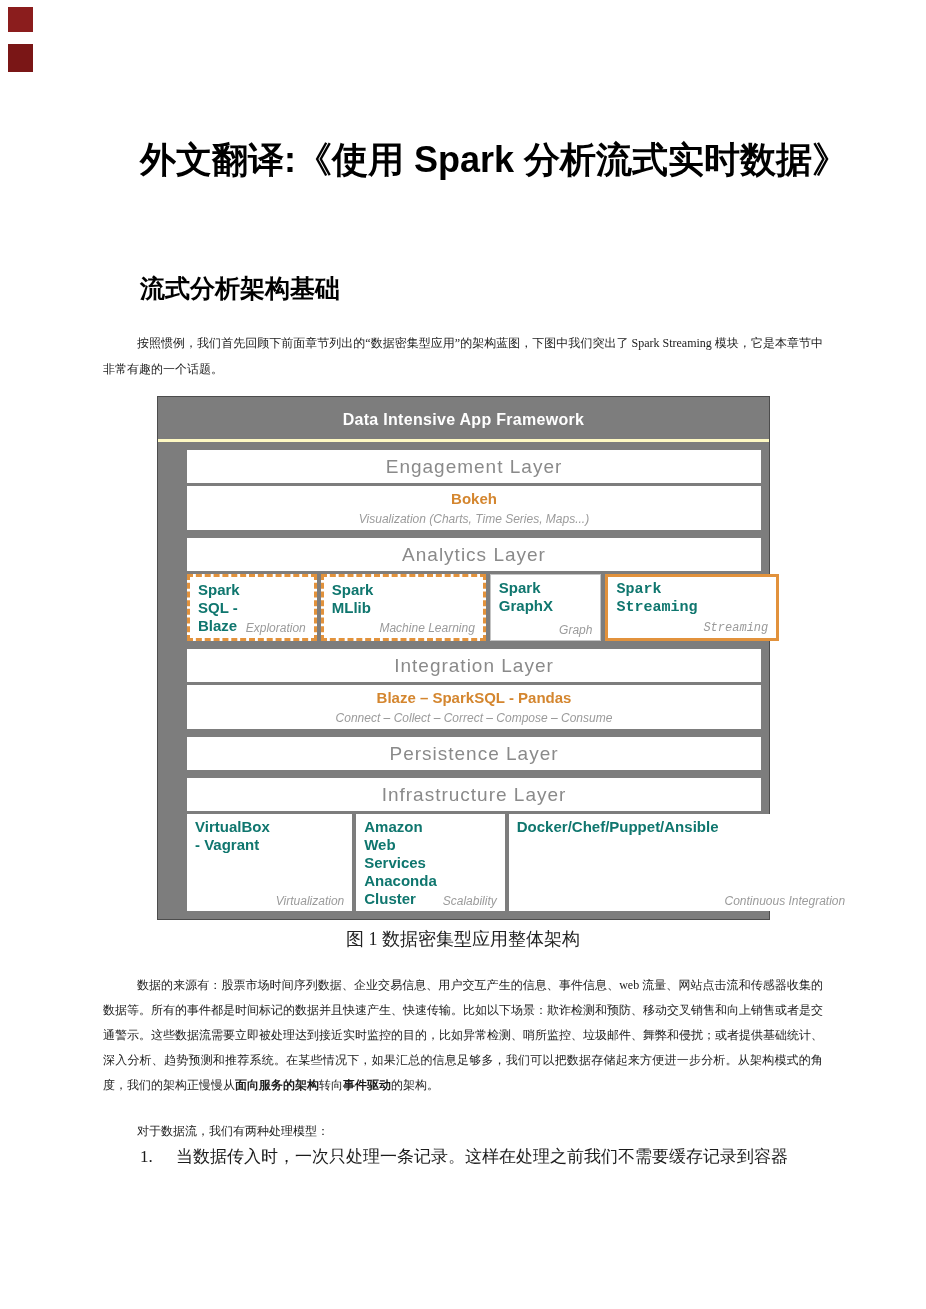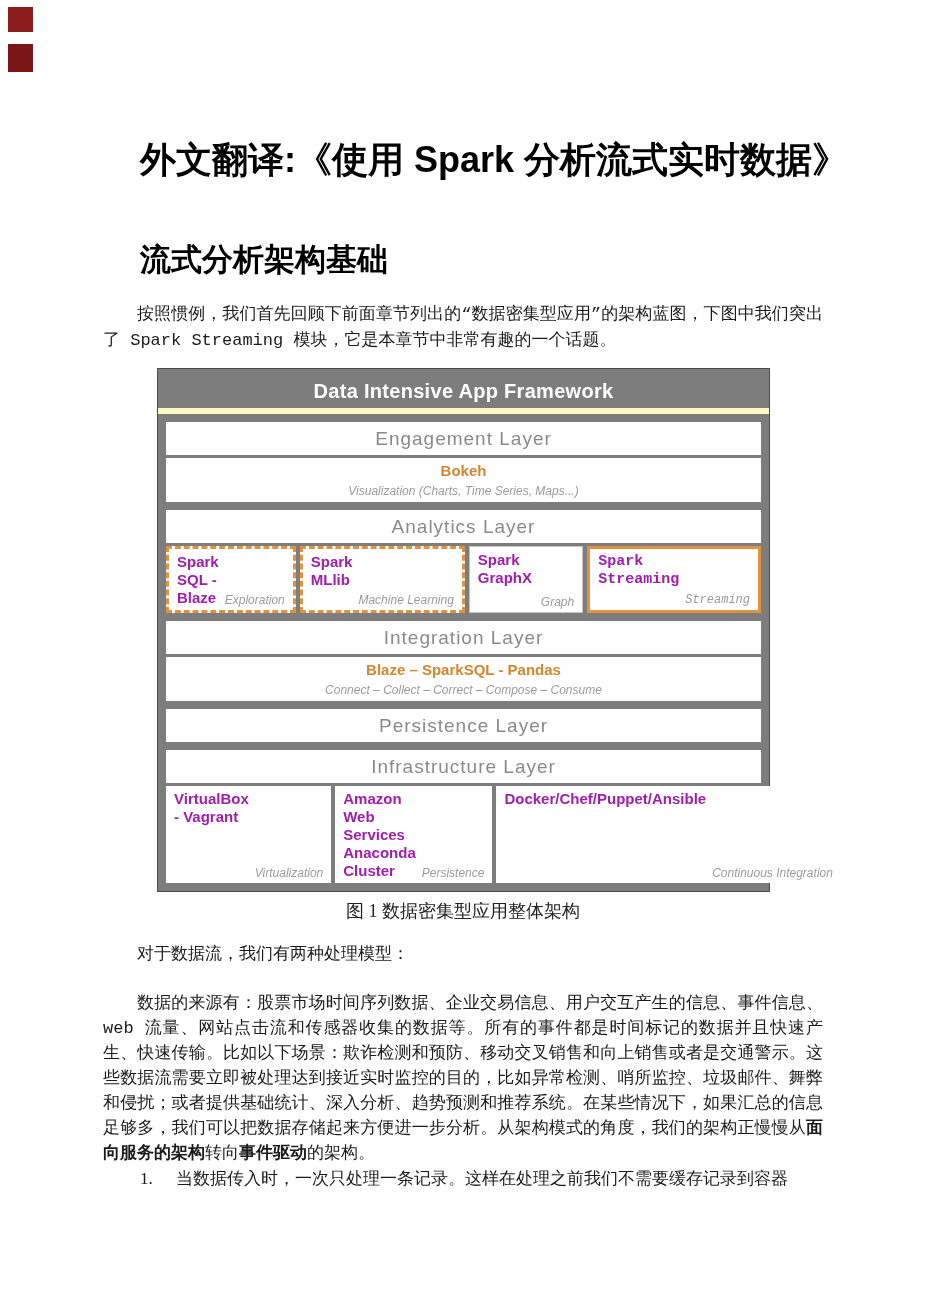--- a/index.html
+++ b/index.html
@@ -13,58 +13,58 @@
   .corner-mark { position:absolute; left:8px; background:#8b1d1d; }
   .corner-mark.m1 { top:7px;  width:25px; height:25px; }
   .corner-mark.m2 { top:44px; width:25px; height:28px; background:#7a1616; }
 
   .doc-title {
     margin:134px 60px 0 140px;
     font-family:"Liberation Sans","DejaVu Sans",sans-serif;
     font-weight:bold; font-size:36px; line-height:52px; color:#000;
   }
   .section-heading {
-    margin:58px 60px 0 140px;
+    margin:86px 60px 0 140px;
     font-family:"Liberation Sans","DejaVu Sans",sans-serif;
-    font-weight:bold; font-size:31px; line-height:32px; color:#000;
+    font-weight:bold; font-size:25px; line-height:32px; color:#000;
   }
   .para {
     margin:24px 103px 0 103px;
-    font-size:17px; line-height:25px;
-    text-align:justify; color:#1b1b1b;font-family:Liberation Mono, monospace;
+    font-size:12px; line-height:25px;
+    text-align:justify; color:#1b1b1b;
   }
   .para.first { margin-top:26px; line-height:26px; }
   .indent { text-indent:34px; }
   .b { font-weight:bold; }
 
   
   .figure { margin:14px 0 0 157px; width:613px; }
   .diagram {
     width:613px; background:#7d7d7d; border:1px solid #4c4c4c;
     font-family:"Liberation Sans","DejaVu Sans",sans-serif;
   }
   .diagram-title {
     height:45px; line-height:45px; text-align:center;
-    color:#ffffff; font-weight:bold; font-size:20px;
-    border-bottom:6px solid #fef9c3; letter-spacing:0.3px;
+    color:#ffffff; font-weight:bold; font-size:16px;
+    border-bottom:3px solid #fef9c3; letter-spacing:0.3px;
   }
-  .diagram-body { padding:8px; display:flex; flex-direction:column; gap:8px; }
+  .diagram-body { padding:8px; display:flex; flex-direction:column; gap:8px;margin-left:21px; }
   .layer { display:flex; flex-direction:column; gap:3px; }
   .layer-header {
     background:#ffffff; height:33px; line-height:33px;
     text-align:center; color:#8a8a8a; font-size:19px; letter-spacing:1px;
   }
   .layer-row { display:flex; gap:4px; }
   .cell {
     background:#ffffff; flex:1; min-height:46px;
     padding:4px 8px 3px 8px;
     display:flex; justify-content:space-between;
   }
   .cell .c-name {
-    align-self:flex-start; color:#a21caf; font-size:15px; font-weight:600; line-height:18px;
+    align-self:flex-start; color:#0f766e; font-size:15px; font-weight:600; line-height:18px;
   }
   .cell .c-sub {
     align-self:flex-end; color:#9b9b9b; font-size:12px; font-style:italic;
     white-space:nowrap; padding-left:6px;
   }
   .cell.dashed { border:3px dashed #e2923c; }
   .cell.solid  { border:3px solid  #e2923c;font-family:Liberation Mono, monospace; }
   .cell.plain  { border:1px solid  #c4c4c4;justify-content:center; }
   .cell-wide {
     background:#ffffff; min-height:44px; padding:3px 8px;
@@ -145,38 +145,38 @@
 
         <div class="layer">
           <div class="layer-header">Infrastructure Layer</div>
           <div class="layer-row">
             <div class="cell">
               <div class="c-name">VirtualBox - Vagrant</div>
               <div class="c-sub">Virtualization</div>
             </div>
             <div class="cell">
               <div class="c-name" style="max-width:160px;">Amazon Web Services Anaconda Cluster</div>
-              <div class="c-sub">Persistence</div>
+              <div class="c-sub">Scalability</div>
             </div>
             <div class="cell">
               <div class="c-name">Docker/Chef/Puppet/Ansible</div>
               <div class="c-sub">Continuous Integration</div>
             </div>
           </div>
         </div>
 
       </div>
     </div>
   </div>
 
   <div class="figure-caption">图 1  数据密集型应用整体架构</div>
 
+  <p class="para indent"><span>数据的来源有：股票市场时间序列数据、企业交易信息、用户交互产生的信息、事件信息、web 流量、网站点击流和传感器收集的数据等。所有的事件都是时间标记的数据并且快速产生、快速传输。比如以下场景：欺诈检测和预防、移动交叉销售和向上销售或者是交通警示。这些数据流需要立即被处理达到接近实时监控的目的，比如异常检测、哨所监控、垃圾邮件、舞弊和侵扰；或者提供基础统计、深入分析、趋势预测和推荐系统。在某些情况下，如果汇总的信息足够多，我们可以把数据存储起来方便进一步分析。从架构模式的角度，我们的架构正慢慢从</span><span class="b">面向服务的架构</span><span>转向</span><span class="b">事件驱动</span><span>的架构。</span></p>
+
   <p class="para indent" style="margin-top:21px;">对于数据流，我们有两种处理模型：</p>
-
-  <p class="para indent"><span>数据的来源有：股票市场时间序列数据、企业交易信息、用户交互产生的信息、事件信息、web 流量、网站点击流和传感器收集的数据等。所有的事件都是时间标记的数据并且快速产生、快速传输。比如以下场景：欺诈检测和预防、移动交叉销售和向上销售或者是交通警示。这些数据流需要立即被处理达到接近实时监控的目的，比如异常检测、哨所监控、垃圾邮件、舞弊和侵扰；或者提供基础统计、深入分析、趋势预测和推荐系统。在某些情况下，如果汇总的信息足够多，我们可以把数据存储起来方便进一步分析。从架构模式的角度，我们的架构正慢慢从</span><span class="b">面向服务的架构</span><span>转向</span><span class="b">事件驱动</span><span>的架构。</span></p>
 
   <div class="list-block">
     <div class="list-row">
       <span class="list-marker">1.</span>
       <span class="list-text">当数据传入时，一次只处理一条记录。这样在处理之前我们不需要缓存记录到容器</span>
     </div>
   </div>
 
 </div>
 

